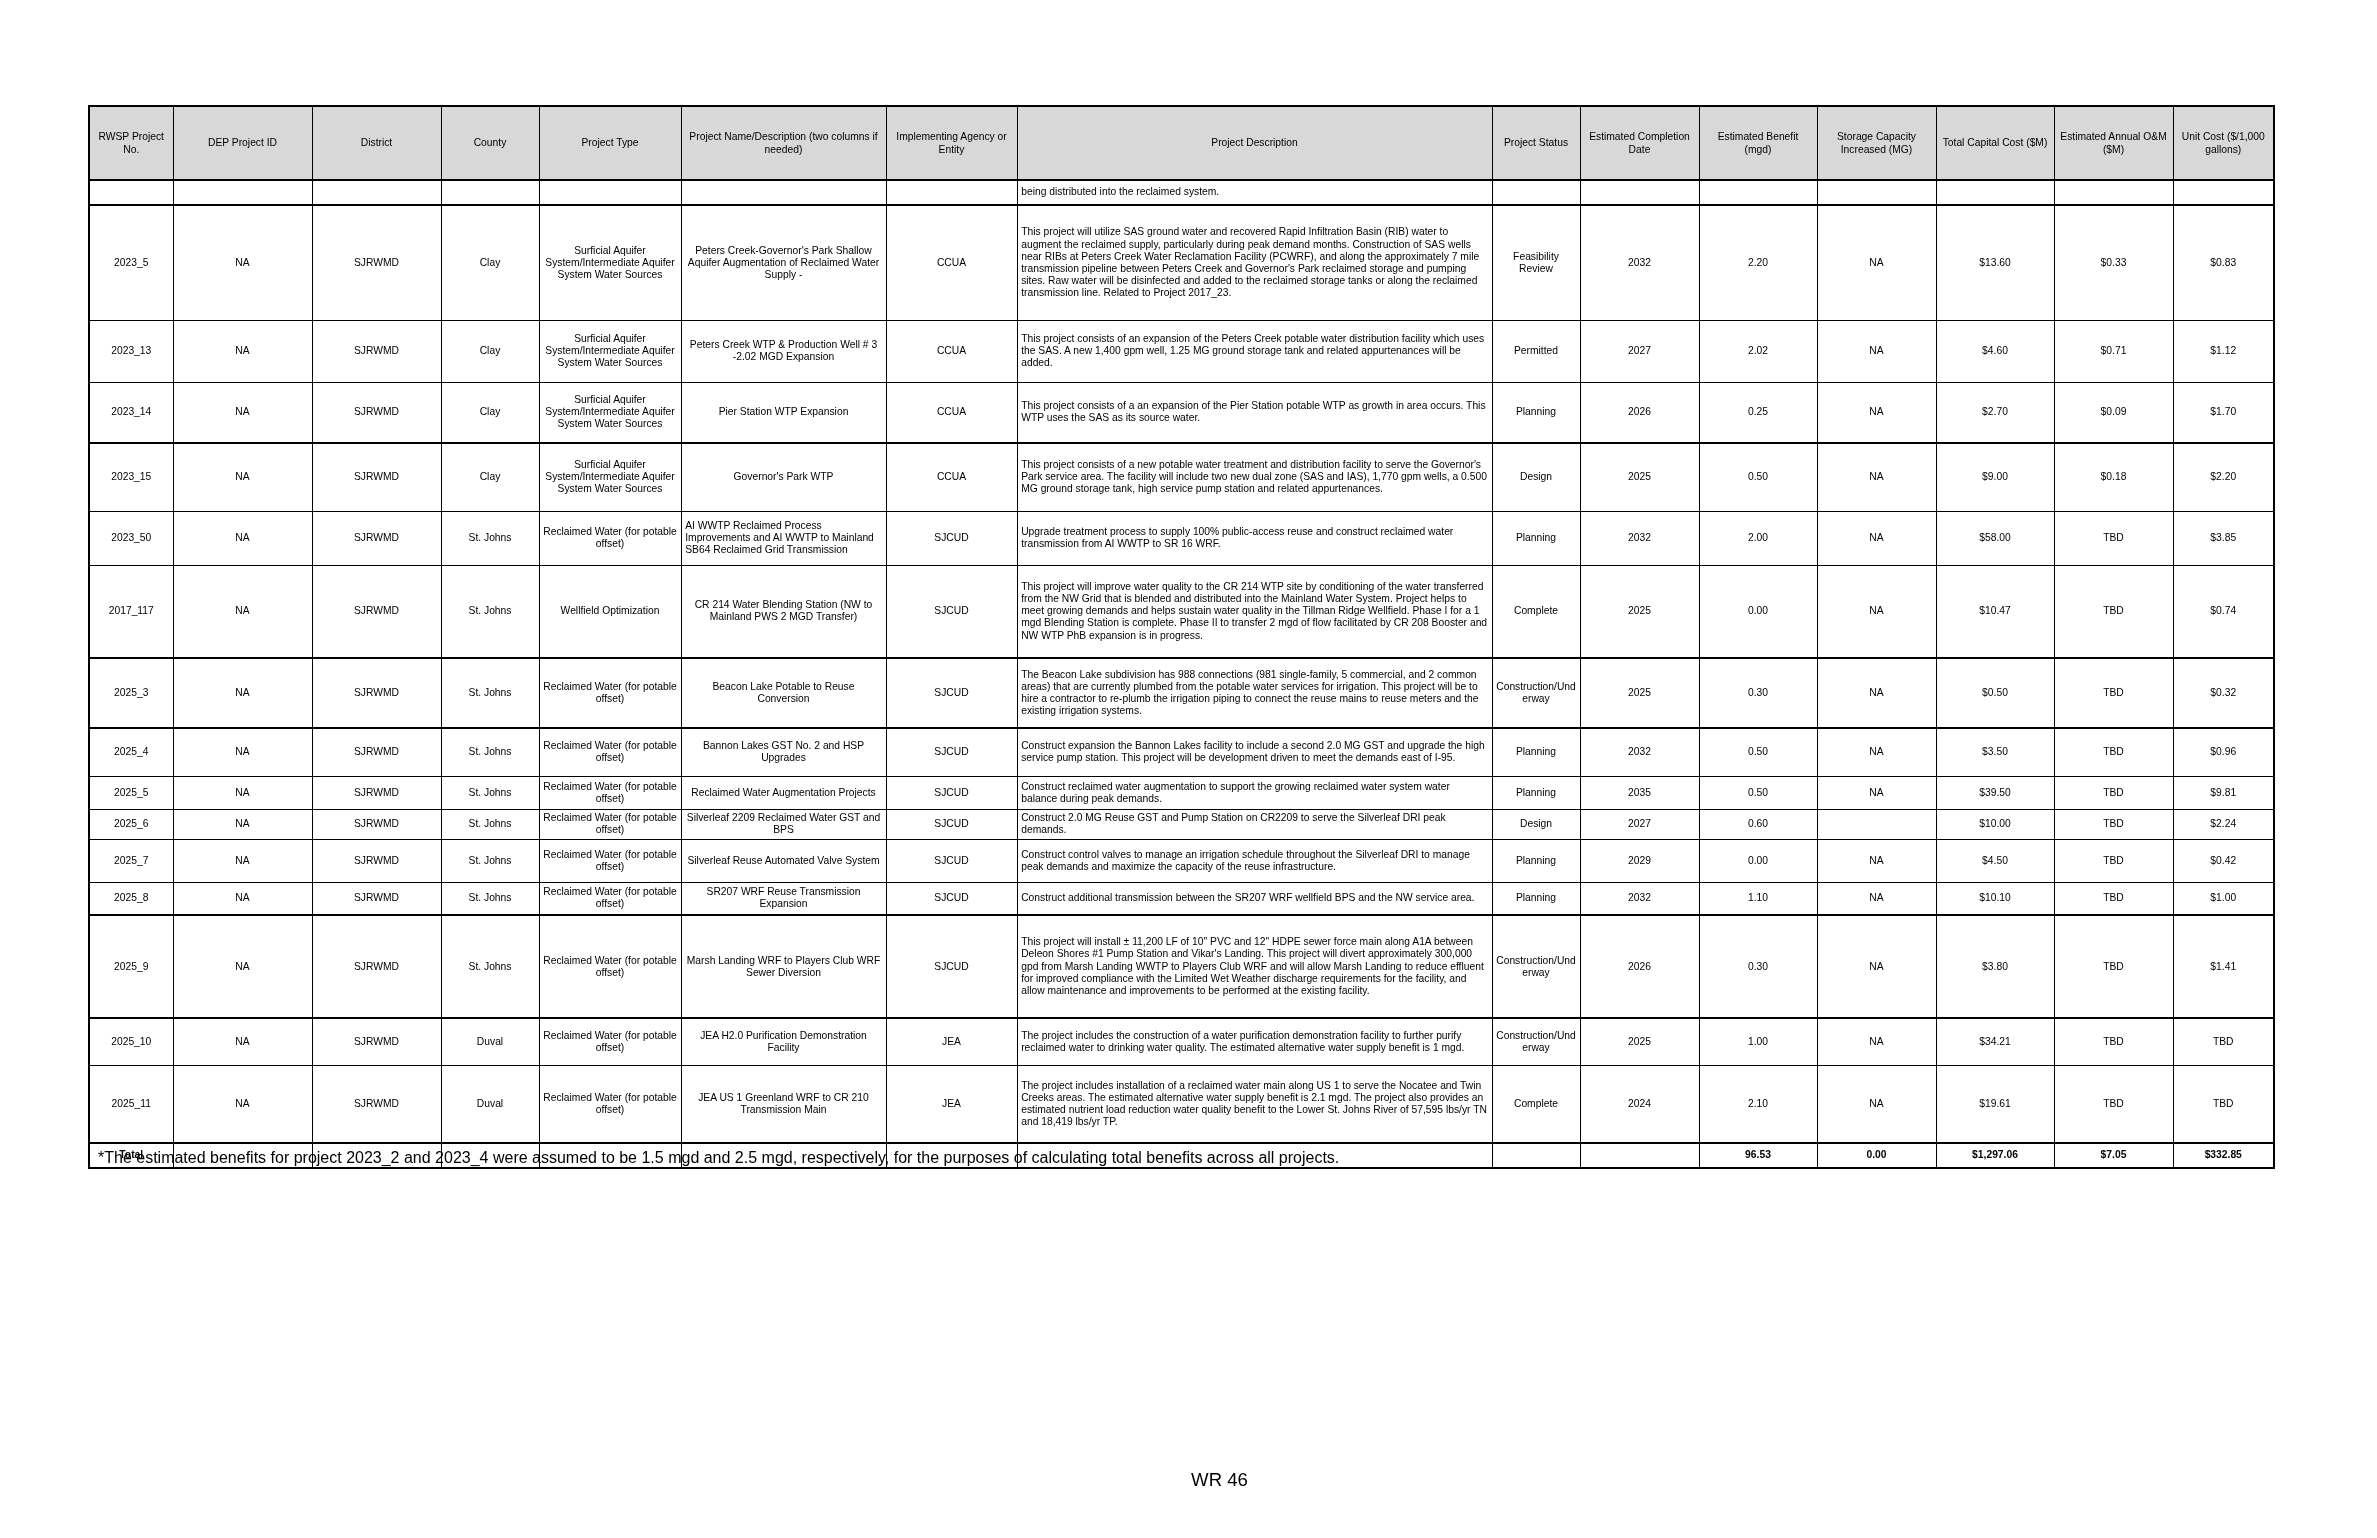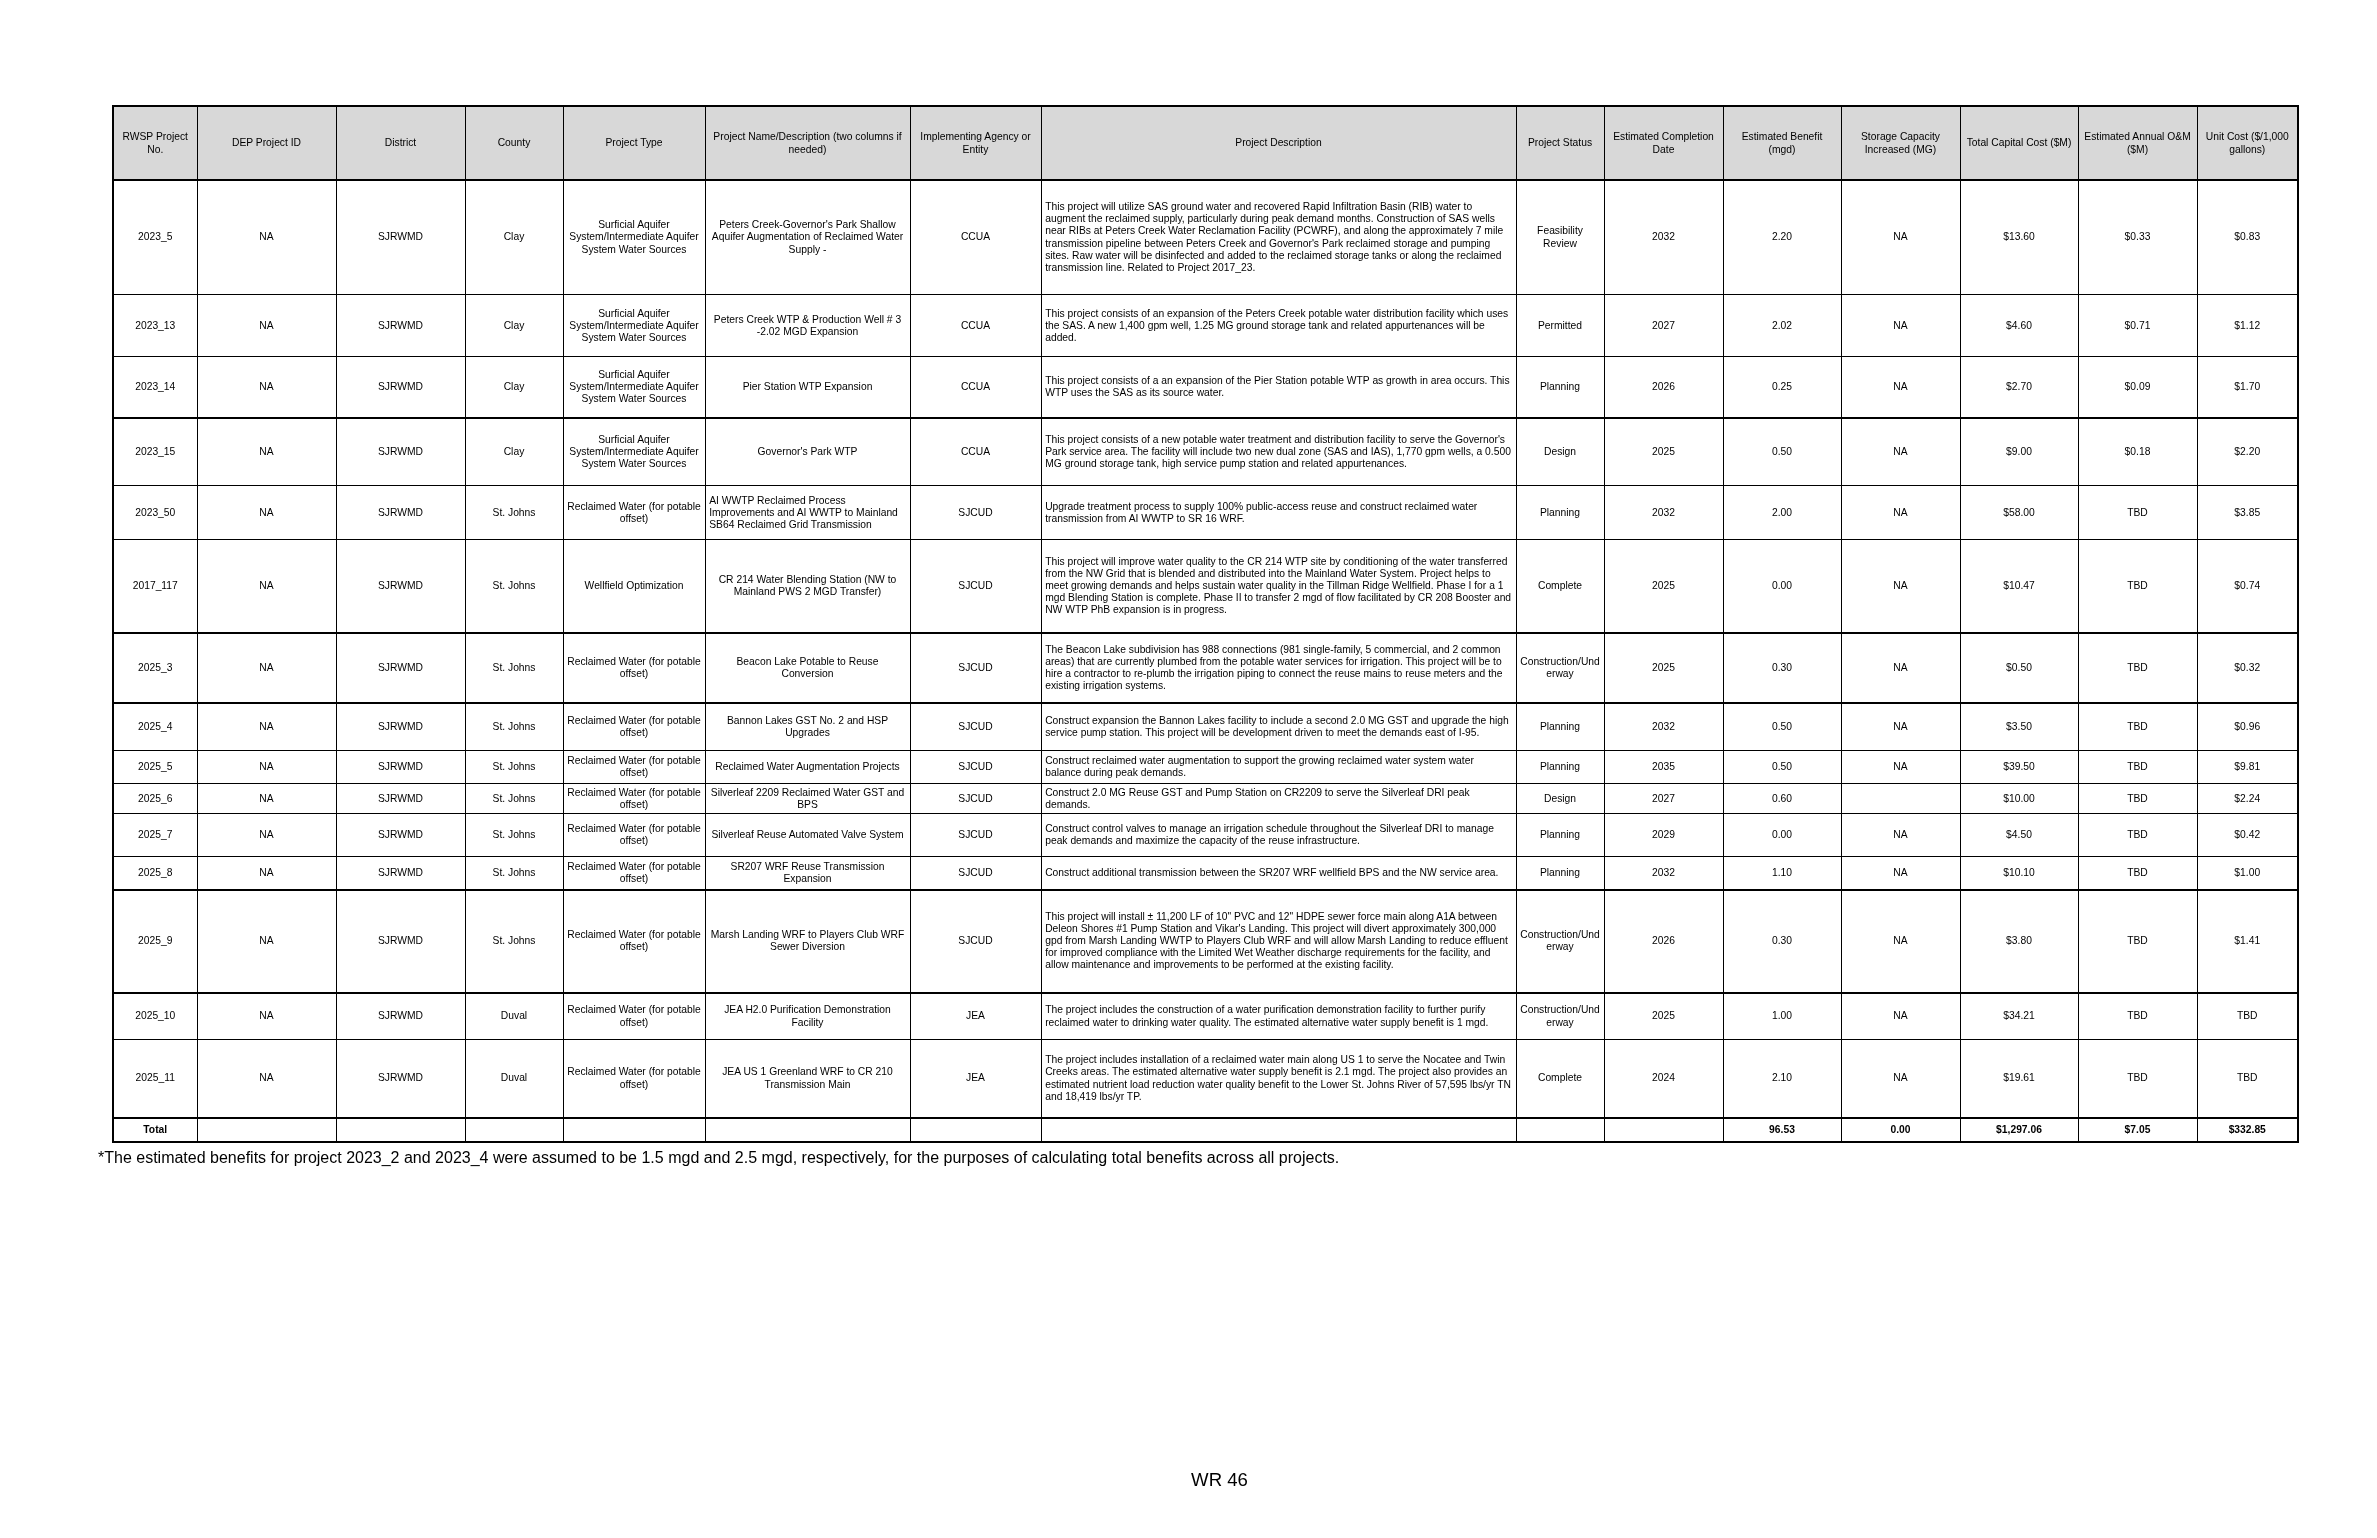--- a/index.html
+++ b/index.html
@@ -1,19 +1,19 @@
 <!DOCTYPE html>
 <html style="font-size:15px"><head>
 <meta charset="utf-8">
 <style>
   html,body { margin:0; padding:0; background:#ffffff; }
   body { width:2377px; height:1538px; font-family:"Liberation Sans", sans-serif; color:#000; position:relative; }
   .page { position:relative; width:2377px; height:1538px; overflow:hidden; }
 
-  table.projects { position:absolute; left:112px; top:105px; width:2186px;
+  table.projects { position:absolute; left:88px; top:105px; width:2186px;
     border-collapse:collapse; table-layout:fixed; border:2.8px solid #000; }
   th, td { border:0.9px solid #000; font-size:10.3px; line-height:1.18; padding:1.9px 3.7px;
     text-align:center; vertical-align:middle; overflow:hidden; word-wrap:break-word; overflow-wrap:break-word; }
   thead th { background:#d8d8d8; font-weight:normal; height:68px; border-bottom:2.8px solid #000; line-height:1.3; }
   tr.cont td { border-bottom:2.8px solid #000; height:19.6px; }
   td.desc { text-align:left; }
   tr.thick-top td { border-top:2.8px solid #000; }
   tr.total td { font-weight:bold; height:18.6px; }
 
   .footnote { position:absolute; left:98px; top:1149px; font-size:16px; }
@@ -54,20 +54,37 @@
           <th>Project Status</th>
           <th>Estimated Completion Date</th>
           <th>Estimated Benefit (mgd)</th>
           <th>Storage Capacity Increased (MG)</th>
           <th>Total Capital Cost ($M)</th>
           <th>Estimated Annual O&amp;M ($M)</th>
           <th>Unit Cost ($/1,000 gallons)</th>
         </tr>
     </thead>
     <tbody id="table-body">
+        <tr class="cont">
+          <td></td>
+          <td></td>
+          <td></td>
+          <td></td>
+          <td></td>
+          <td></td>
+          <td></td>
+          <td class="desc">being distributed into the reclaimed system.</td>
+          <td></td>
+          <td></td>
+          <td></td>
+          <td></td>
+          <td></td>
+          <td></td>
+          <td></td>
+        </tr>
         <tr style="height: 115px;">
           <td>2023_5</td>
           <td>NA</td>
           <td>SJRWMD</td>
           <td>Clay</td>
           <td>Surficial Aquifer System/Intermediate Aquifer System Water Sources</td>
           <td>Peters Creek-Governor's Park Shallow Aquifer Augmentation of Reclaimed Water Supply -</td>
           <td>CCUA</td>
           <td class="desc">This project will utilize SAS ground water and recovered Rapid Infiltration Basin (RIB) water to augment the reclaimed supply, particularly during peak demand months. Construction of SAS wells near RIBs at Peters Creek Water Reclamation Facility (PCWRF), and along the approximately 7 mile transmission pipeline between Peters Creek and Governor's Park reclaimed storage and pumping sites. Raw water will be disinfected and added to the reclaimed storage tanks or along the reclaimed transmission line. Related to Project 2017_23.</td>
           <td>Feasibility Review</td>

